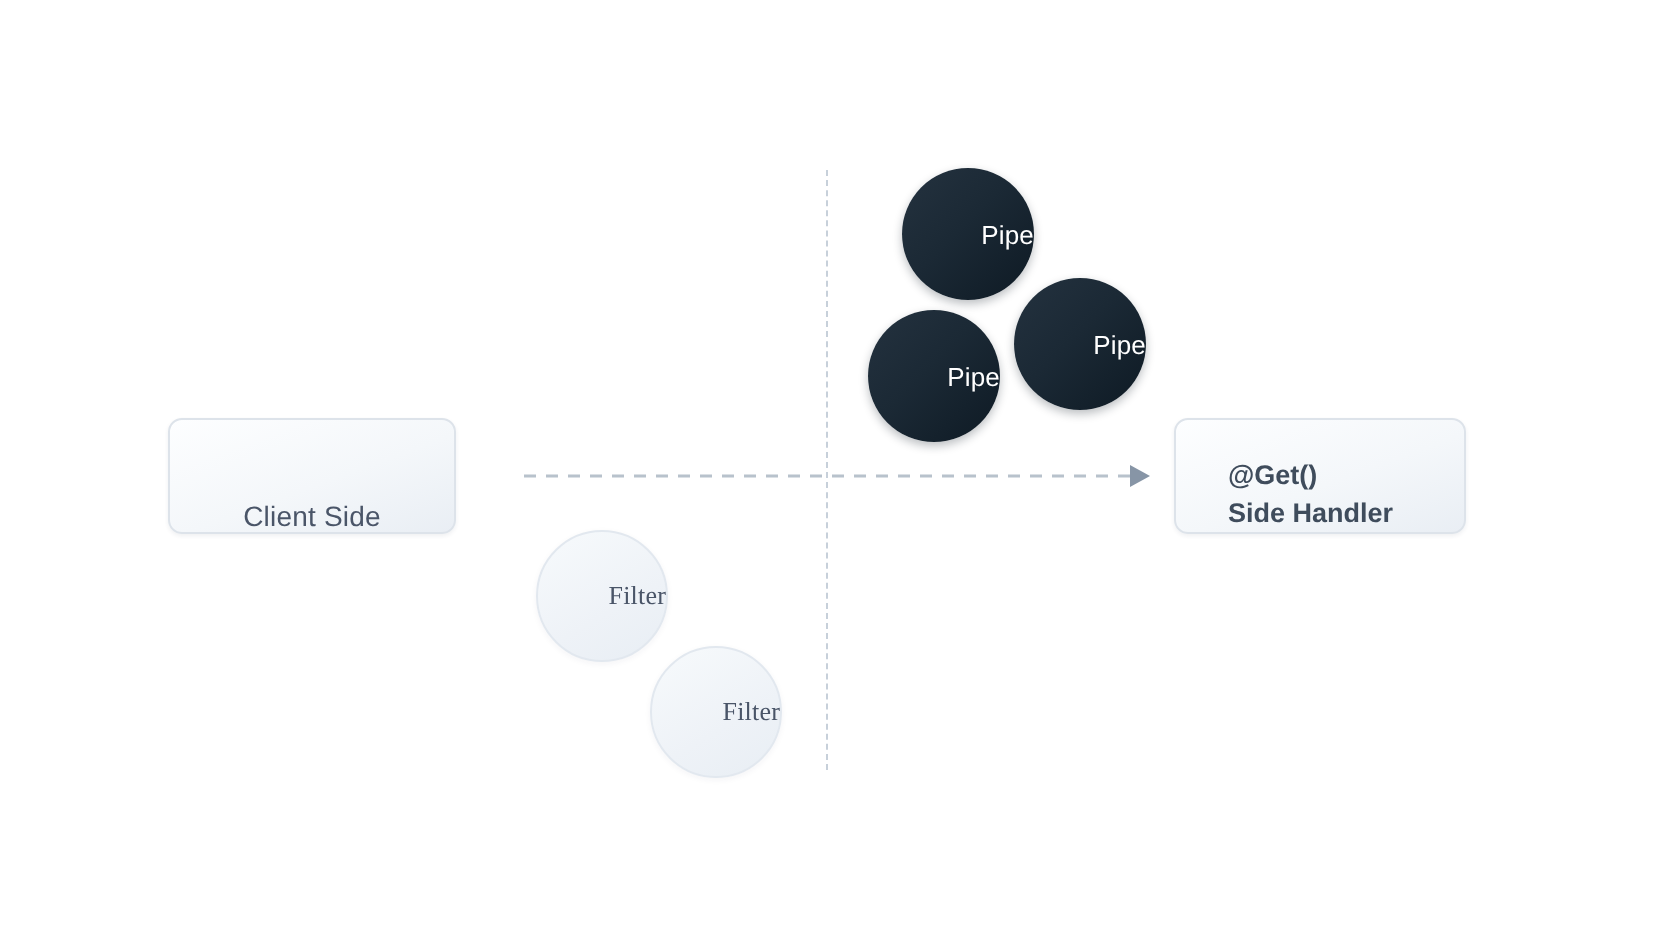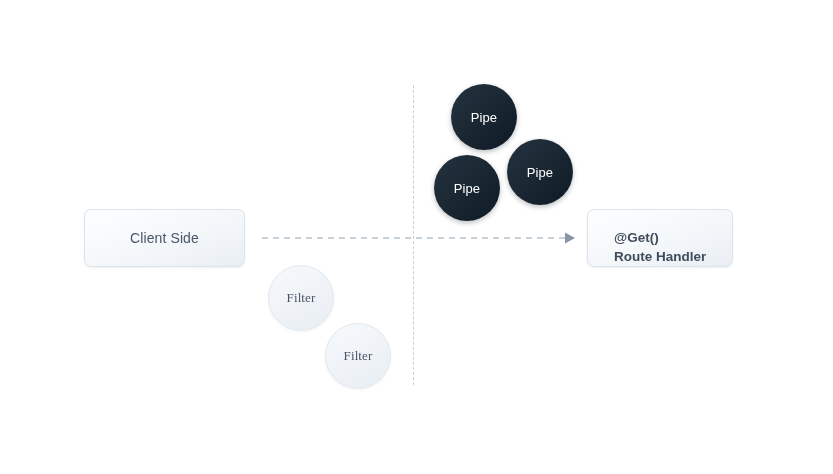--- a/index.html
+++ b/index.html
@@ -50,23 +50,24 @@
     border-radius: 7px;
     background: linear-gradient(160deg, #fdfeff 0%, #f4f7fa 55%, #e9eef4 100%);
     box-shadow: 0 1px 2px rgba(33, 49, 71, 0.07);
     display: flex;
     align-items: center;
   }
 
   #client-side-box {
     left: 84px;
     top: 209px;
-    width: 161px;
+    width: 144px;
     height: 58px;
     justify-content: center;
+    align-items: flex-end;
   }
 
   #route-handler-box {
     left: 587px;
     top: 209px;
     width: 146px;
     height: 58px;
     justify-content: flex-start;
     padding-left: 26px;
     align-items: flex-end;
@@ -85,21 +86,21 @@
     line-height: 19px;
     white-space: nowrap;
   }
 
   
   .circle {
     position: absolute;
     border-radius: 50%;
     display: flex;
     align-items: center;
-    justify-content: center;
+    justify-content: flex-end;
   }
 
   .pipe-circle {
     width: 66px;
     height: 66px;
     background: linear-gradient(135deg, #24323f 0%, #1b2935 45%, #0e1a24 100%);
     box-shadow: 0 2px 5px rgba(14, 26, 36, 0.28);
   }
   .pipe-circle .circle-label {
     font-size: 13px;
@@ -141,21 +142,21 @@
     <polygon points="303,1.5 313,7 303,12.5" fill="#8795a6"></polygon>
   </svg>
 
   <div class="node-box" id="client-side-box">
     <span class="box-label">Client Side</span>
   </div>
 
   <div class="node-box" id="route-handler-box">
     <div>
       <div class="handler-label">@Get()</div>
-      <div class="handler-label">Route Handler</div>
+      <div class="handler-label">Side Handler</div>
     </div>
   </div>
 
   <div class="circle pipe-circle" id="pipe-top">
     <span class="circle-label">Pipe</span>
   </div>
 
   <div class="circle pipe-circle" id="pipe-right">
     <span class="circle-label">Pipe</span>
   </div>

